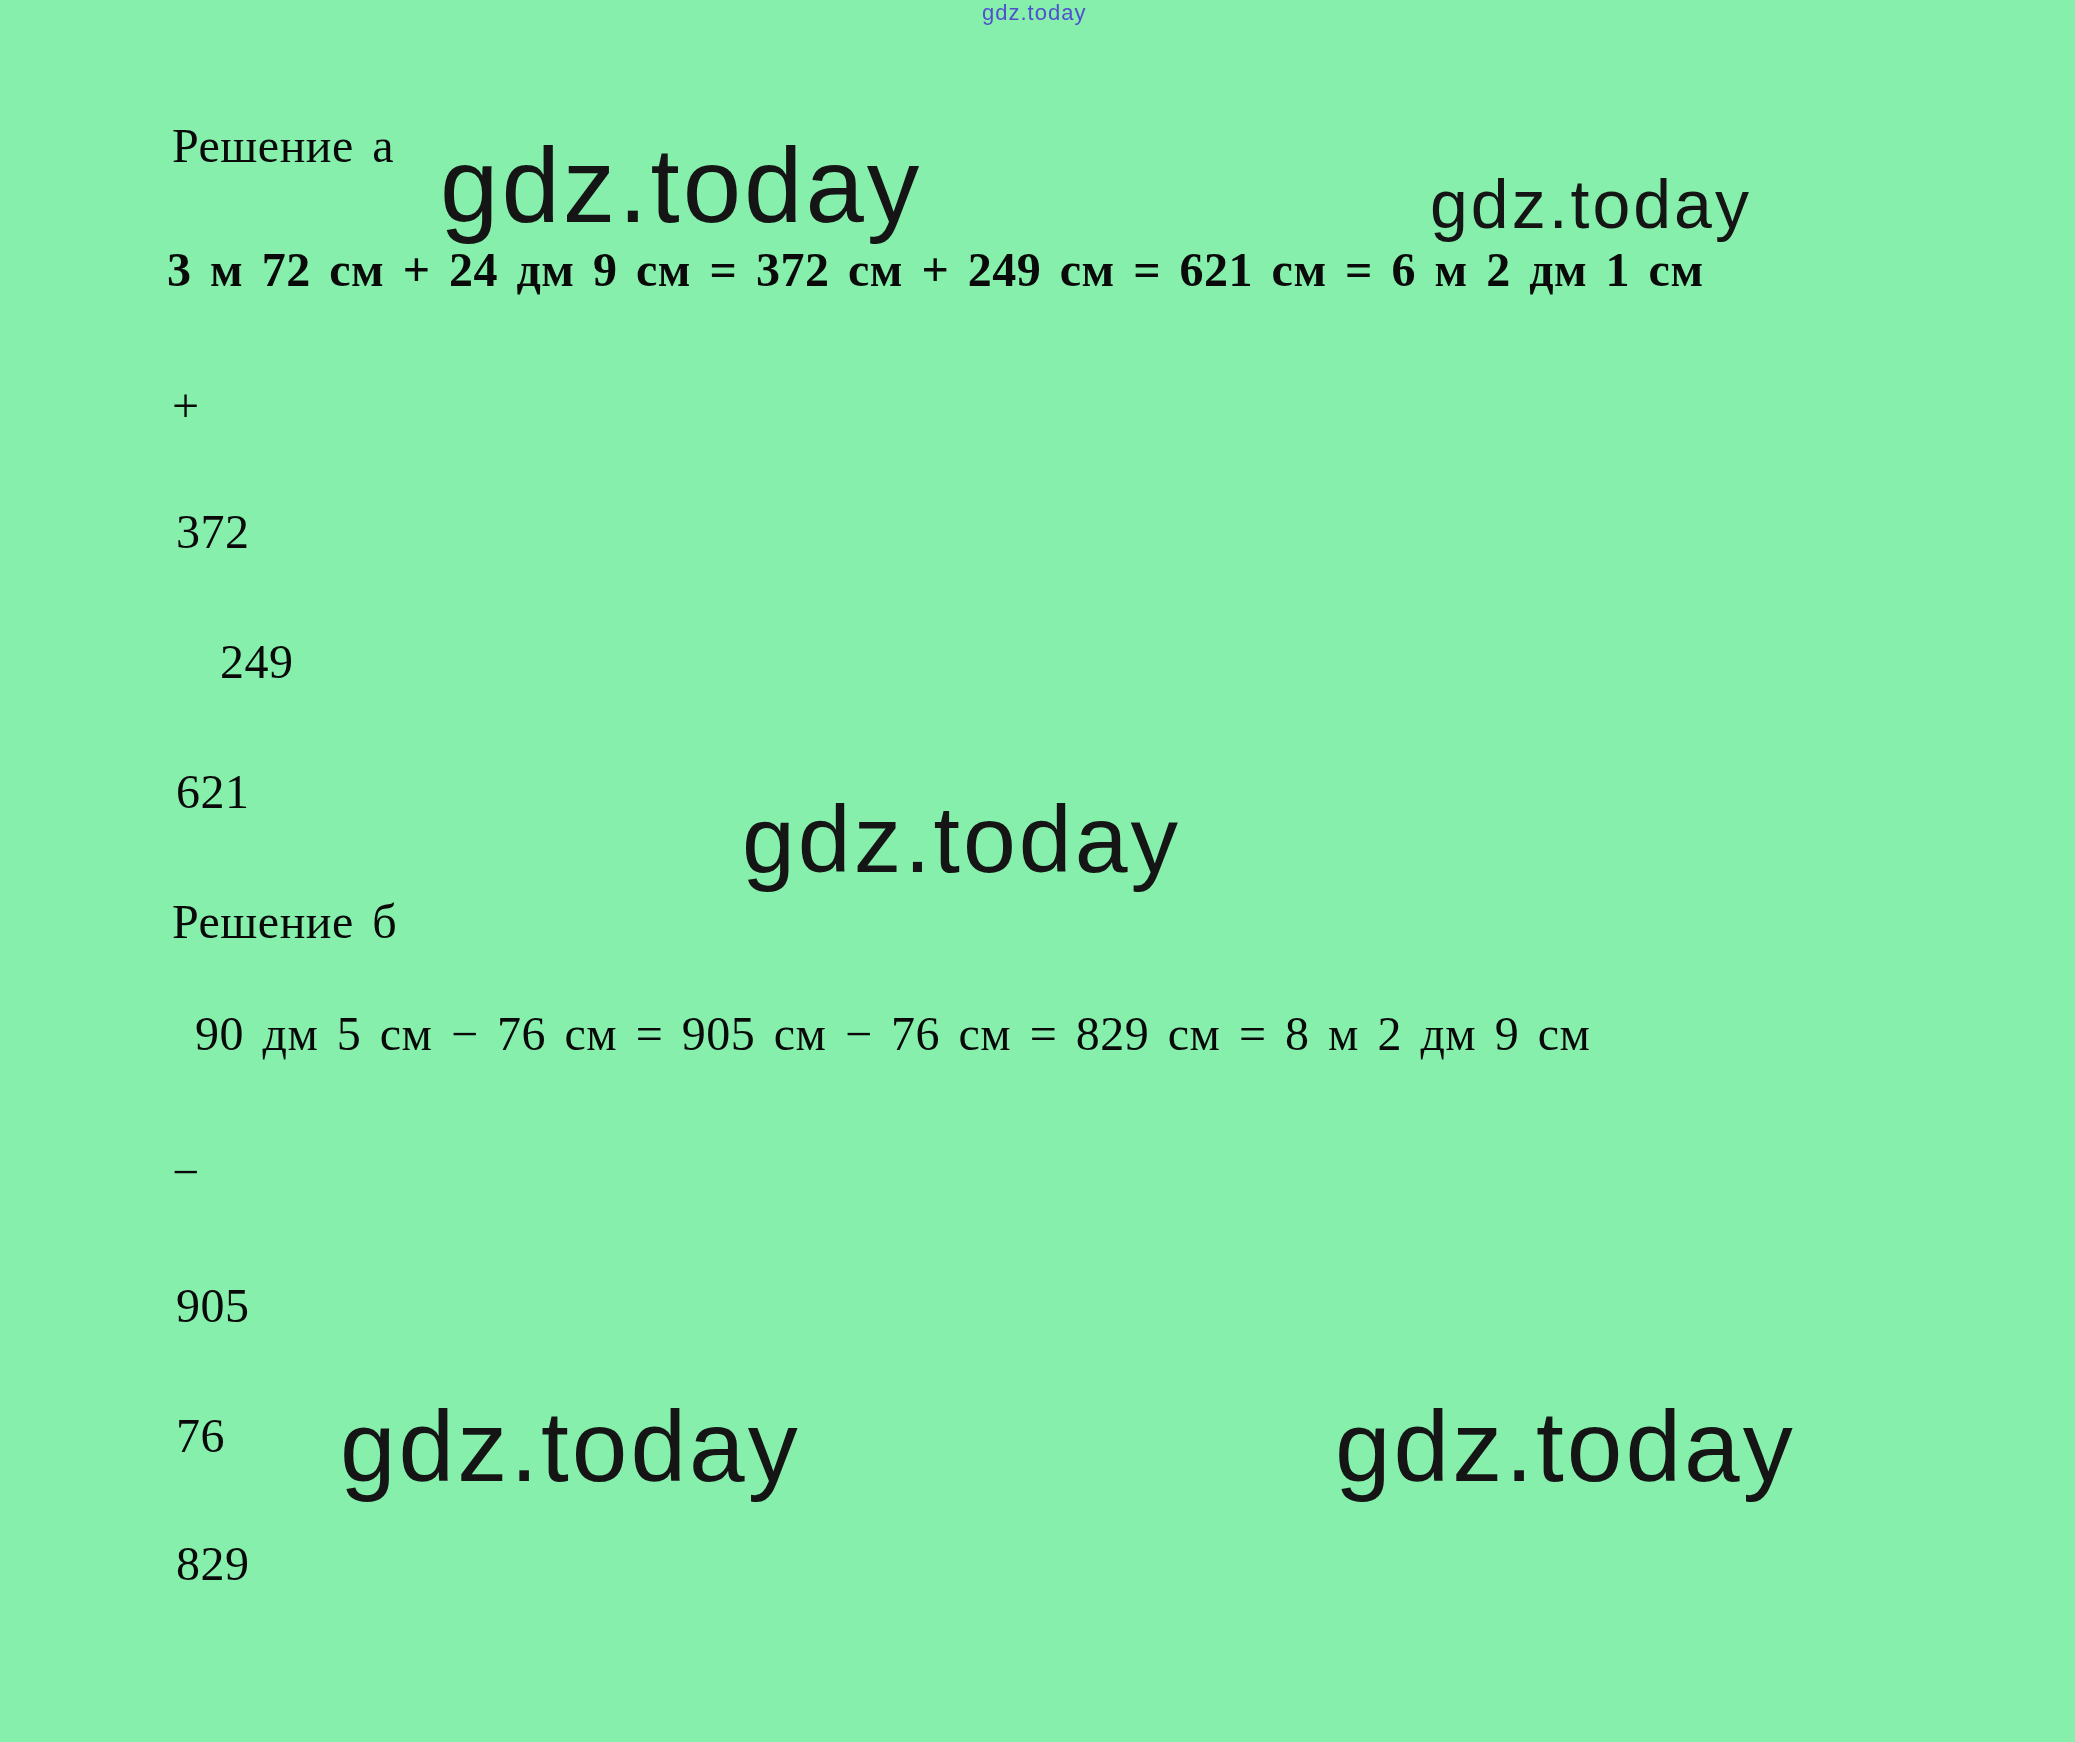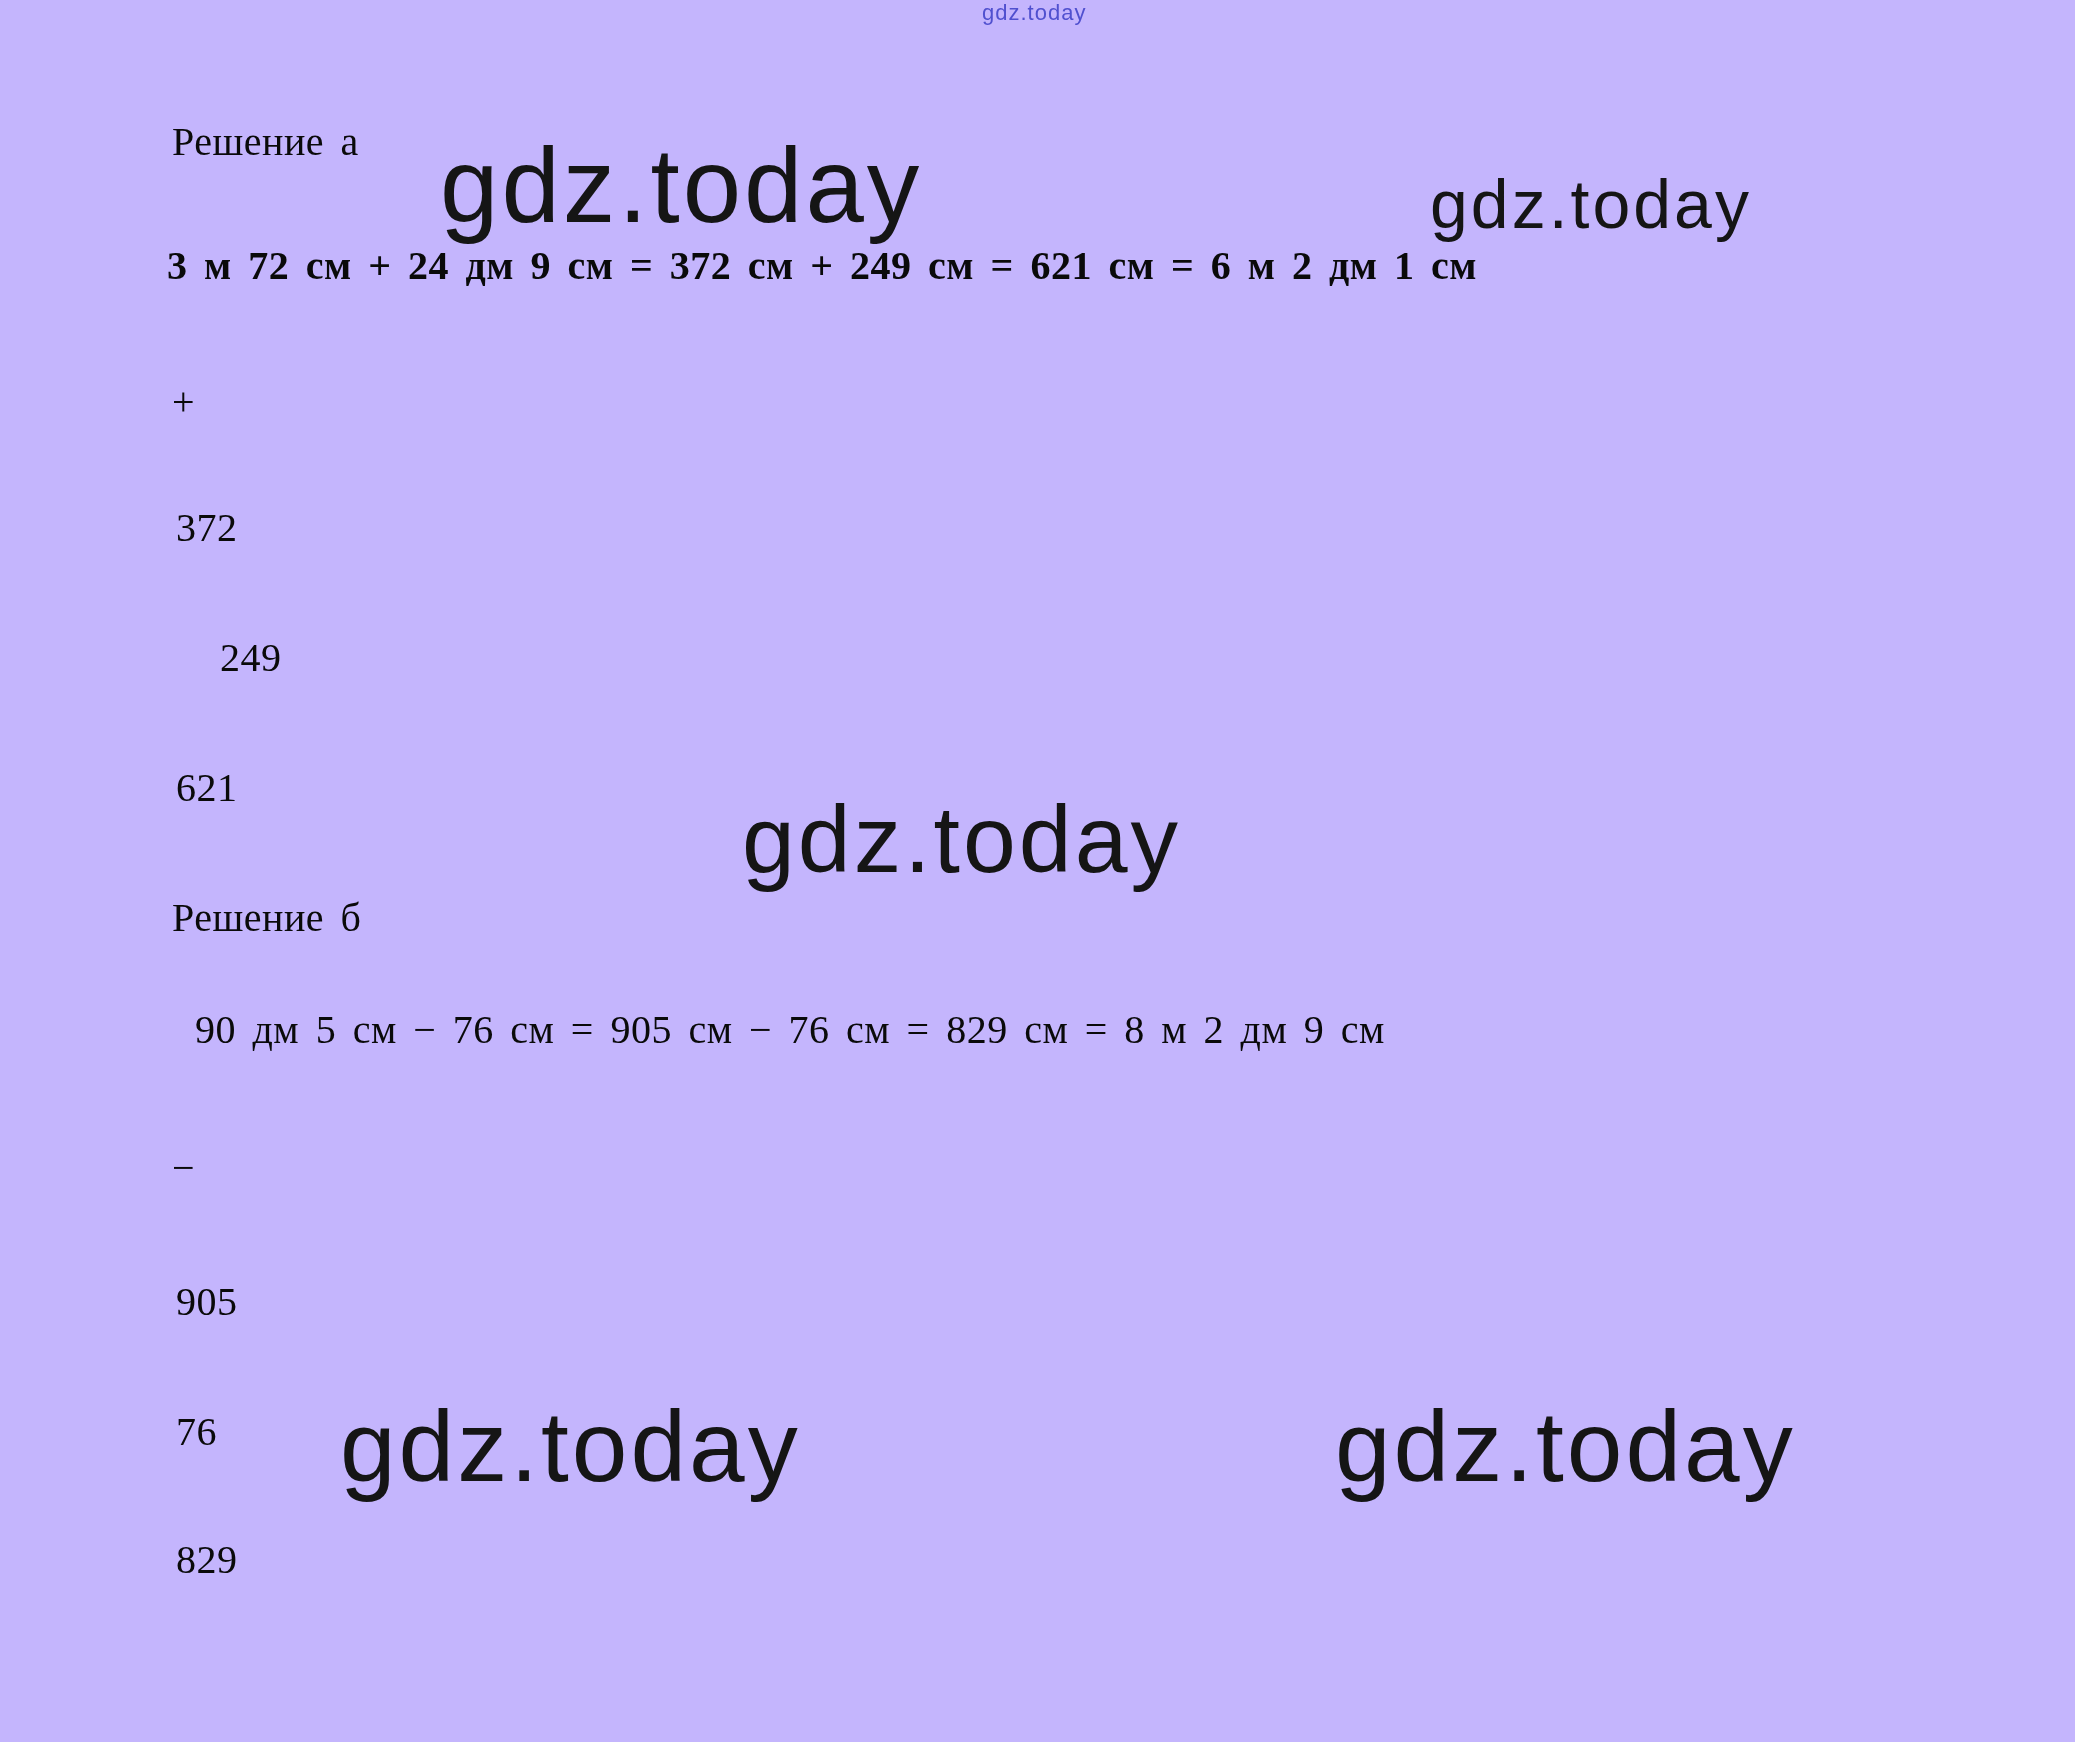--- a/index.html
+++ b/index.html
@@ -4,31 +4,31 @@
 <style>
   html, body {
     margin: 0;
     padding: 0;
     background: #ffffff;
   }
   .page {
     position: relative;
     width: 2075px;
     height: 1742px;
-    background: #c4b5fd;
+    background: #86efac;
     overflow: hidden;
     font-family: "Liberation Serif", "DejaVu Serif", serif;
     color: #0a0a0a;
   }
   .abs { position: absolute; white-space: nowrap; line-height: 1; }
 
   
   .math {
     font-family: "Liberation Serif", "DejaVu Serif", serif;
-    font-size: 40px;
+    font-size: 48px;
     color: #0a0a0a;
     letter-spacing: 0.5px;
     word-spacing: 6px;
   }
 
   
   .wm {
     font-family: "Liberation Sans", "DejaVu Sans", sans-serif;
     font-weight: 300;
     color: #151515;

